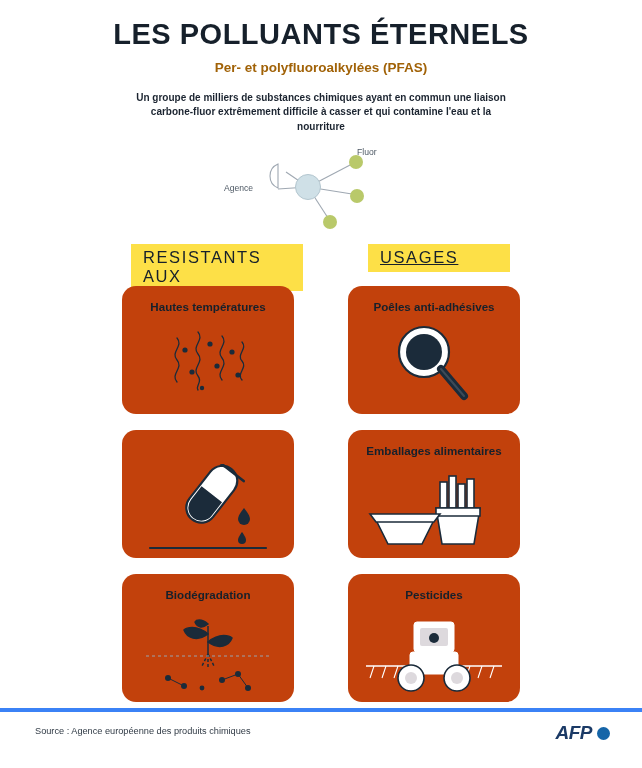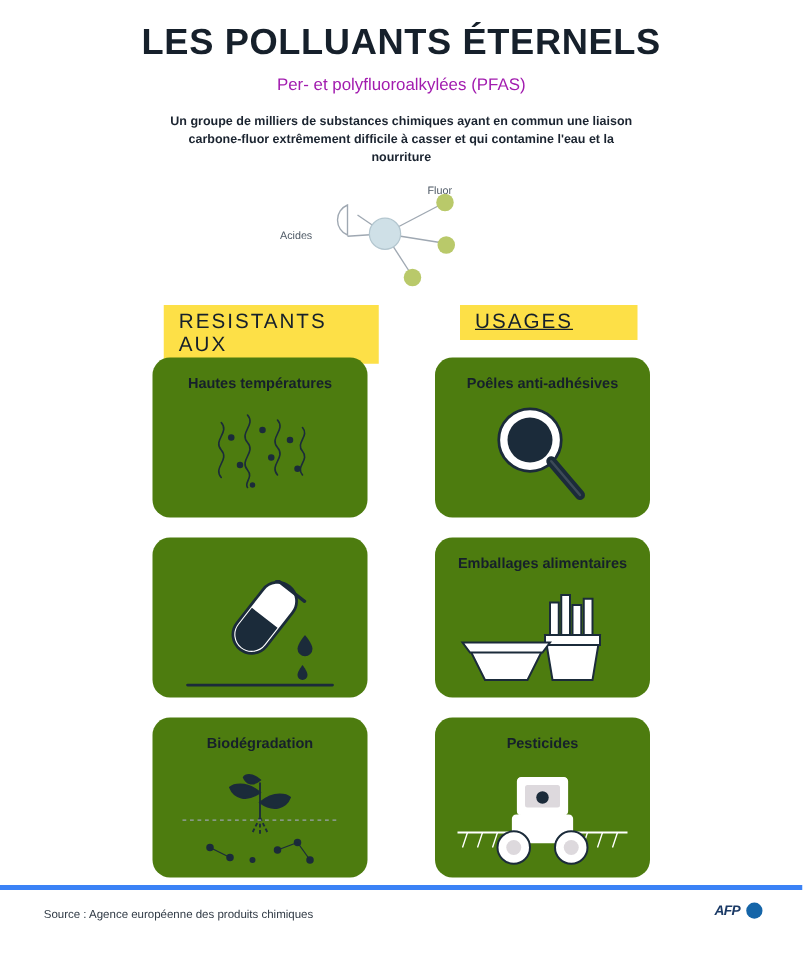--- a/index.html
+++ b/index.html
@@ -31,22 +31,22 @@
   .title {
     font-size: 29px;
     font-weight: bold;
     letter-spacing: 0.5px;
     color: #16202b;
     margin: 0;
     line-height: 1.1;
   }
   .subtitle {
     font-size: 13.5px;
-    font-weight: normal;
-    color: #a21caf;
+    font-weight: bold;
+    color: #a16207;
     margin-top: 9px;
   }
   .lede {
     margin: 16px auto 0;
     width: 370px;
     font-size: 10px;
     line-height: 1.45;
     font-weight: bold;
     color: #1b2430;
     text-align: center;
@@ -65,21 +65,21 @@
     top: 0;
     width: 230px;
     height: 96px;
   }
   .mol-label {
     position: absolute;
     font-size: 8.6px;
     color: #4d5864;
     white-space: nowrap;
   }
-  .mol-label.fluor { left: 136px; top: 5px; }
+  .mol-label.fluor { left: 151px; top: 5px; }
   .mol-label.carbone { left: 18px; top: 41px; }
 
   
   .section-heads {
     position: relative;
     height: 34px;
     margin-top: 6px;
   }
   .sec-head {
     position: absolute;
@@ -108,21 +108,21 @@
     padding: 0 0 0 0;
     display: grid;
     grid-template-columns: 172px 172px;
     justify-content: center;
     column-gap: 54px;
     row-gap: 16px;
   }
   .card {
     width: 172px;
     height: 128px;
-    background: #4d7c0f;
+    background: #c2410c;
     border-radius: 14px;
     position: relative;
     overflow: hidden;
   }
   .card-title {
     position: absolute;
     top: 14px;
     left: 0;
     right: 0;
     text-align: center;
@@ -160,21 +160,21 @@
   }
   .afp {
     position: absolute;
     right: 32px;
     top: 10px;
     display: flex;
     align-items: center;
     gap: 5px;
   }
   .afp-text {
-    font-size: 11px;
+    font-size: 19px;
     font-weight: bold;
     font-style: italic;
     color: #1b3a66;
     letter-spacing: -0.5px;
   }
   .afp-dot {
     width: 13px;
     height: 13px;
     border-radius: 50%;
     background: #1565a8;
@@ -187,21 +187,21 @@
 
   <div class="header">
     <h1 class="title">LES POLLUANTS ÉTERNELS</h1>
     <div class="subtitle">Per- et polyfluoroalkylées (PFAS)</div>
     <div class="lede">Un groupe de milliers de substances chimiques ayant en commun une liaison carbone-fluor extrêmement difficile à casser et qui contamine l'eau et la nourriture</div>
   </div>
 
   <div class="molecule-wrap">
     <div class="molecule">
       <span class="mol-label fluor">Fluor</span>
-      <span class="mol-label carbone">Acides</span>
+      <span class="mol-label carbone">Agence</span>
       <svg viewBox="0 0 230 96">
 
         <line x1="102" y1="45" x2="80" y2="30" stroke="#9fa8b2" stroke-width="1.1"></line>
         <line x1="102" y1="45" x2="146" y2="22" stroke="#9fa8b2" stroke-width="1.1"></line>
         <line x1="102" y1="45" x2="146" y2="52" stroke="#9fa8b2" stroke-width="1.1"></line>
         <line x1="102" y1="45" x2="122" y2="76" stroke="#9fa8b2" stroke-width="1.1"></line>
         <line x1="102" y1="45" x2="72" y2="47" stroke="#9fa8b2" stroke-width="1.1"></line>
 
         <path d="M72 22 a13 13 0 0 0 0 24 z" fill="#ffffff" stroke="#9fa8b2" stroke-width="1.1"></path>
 

